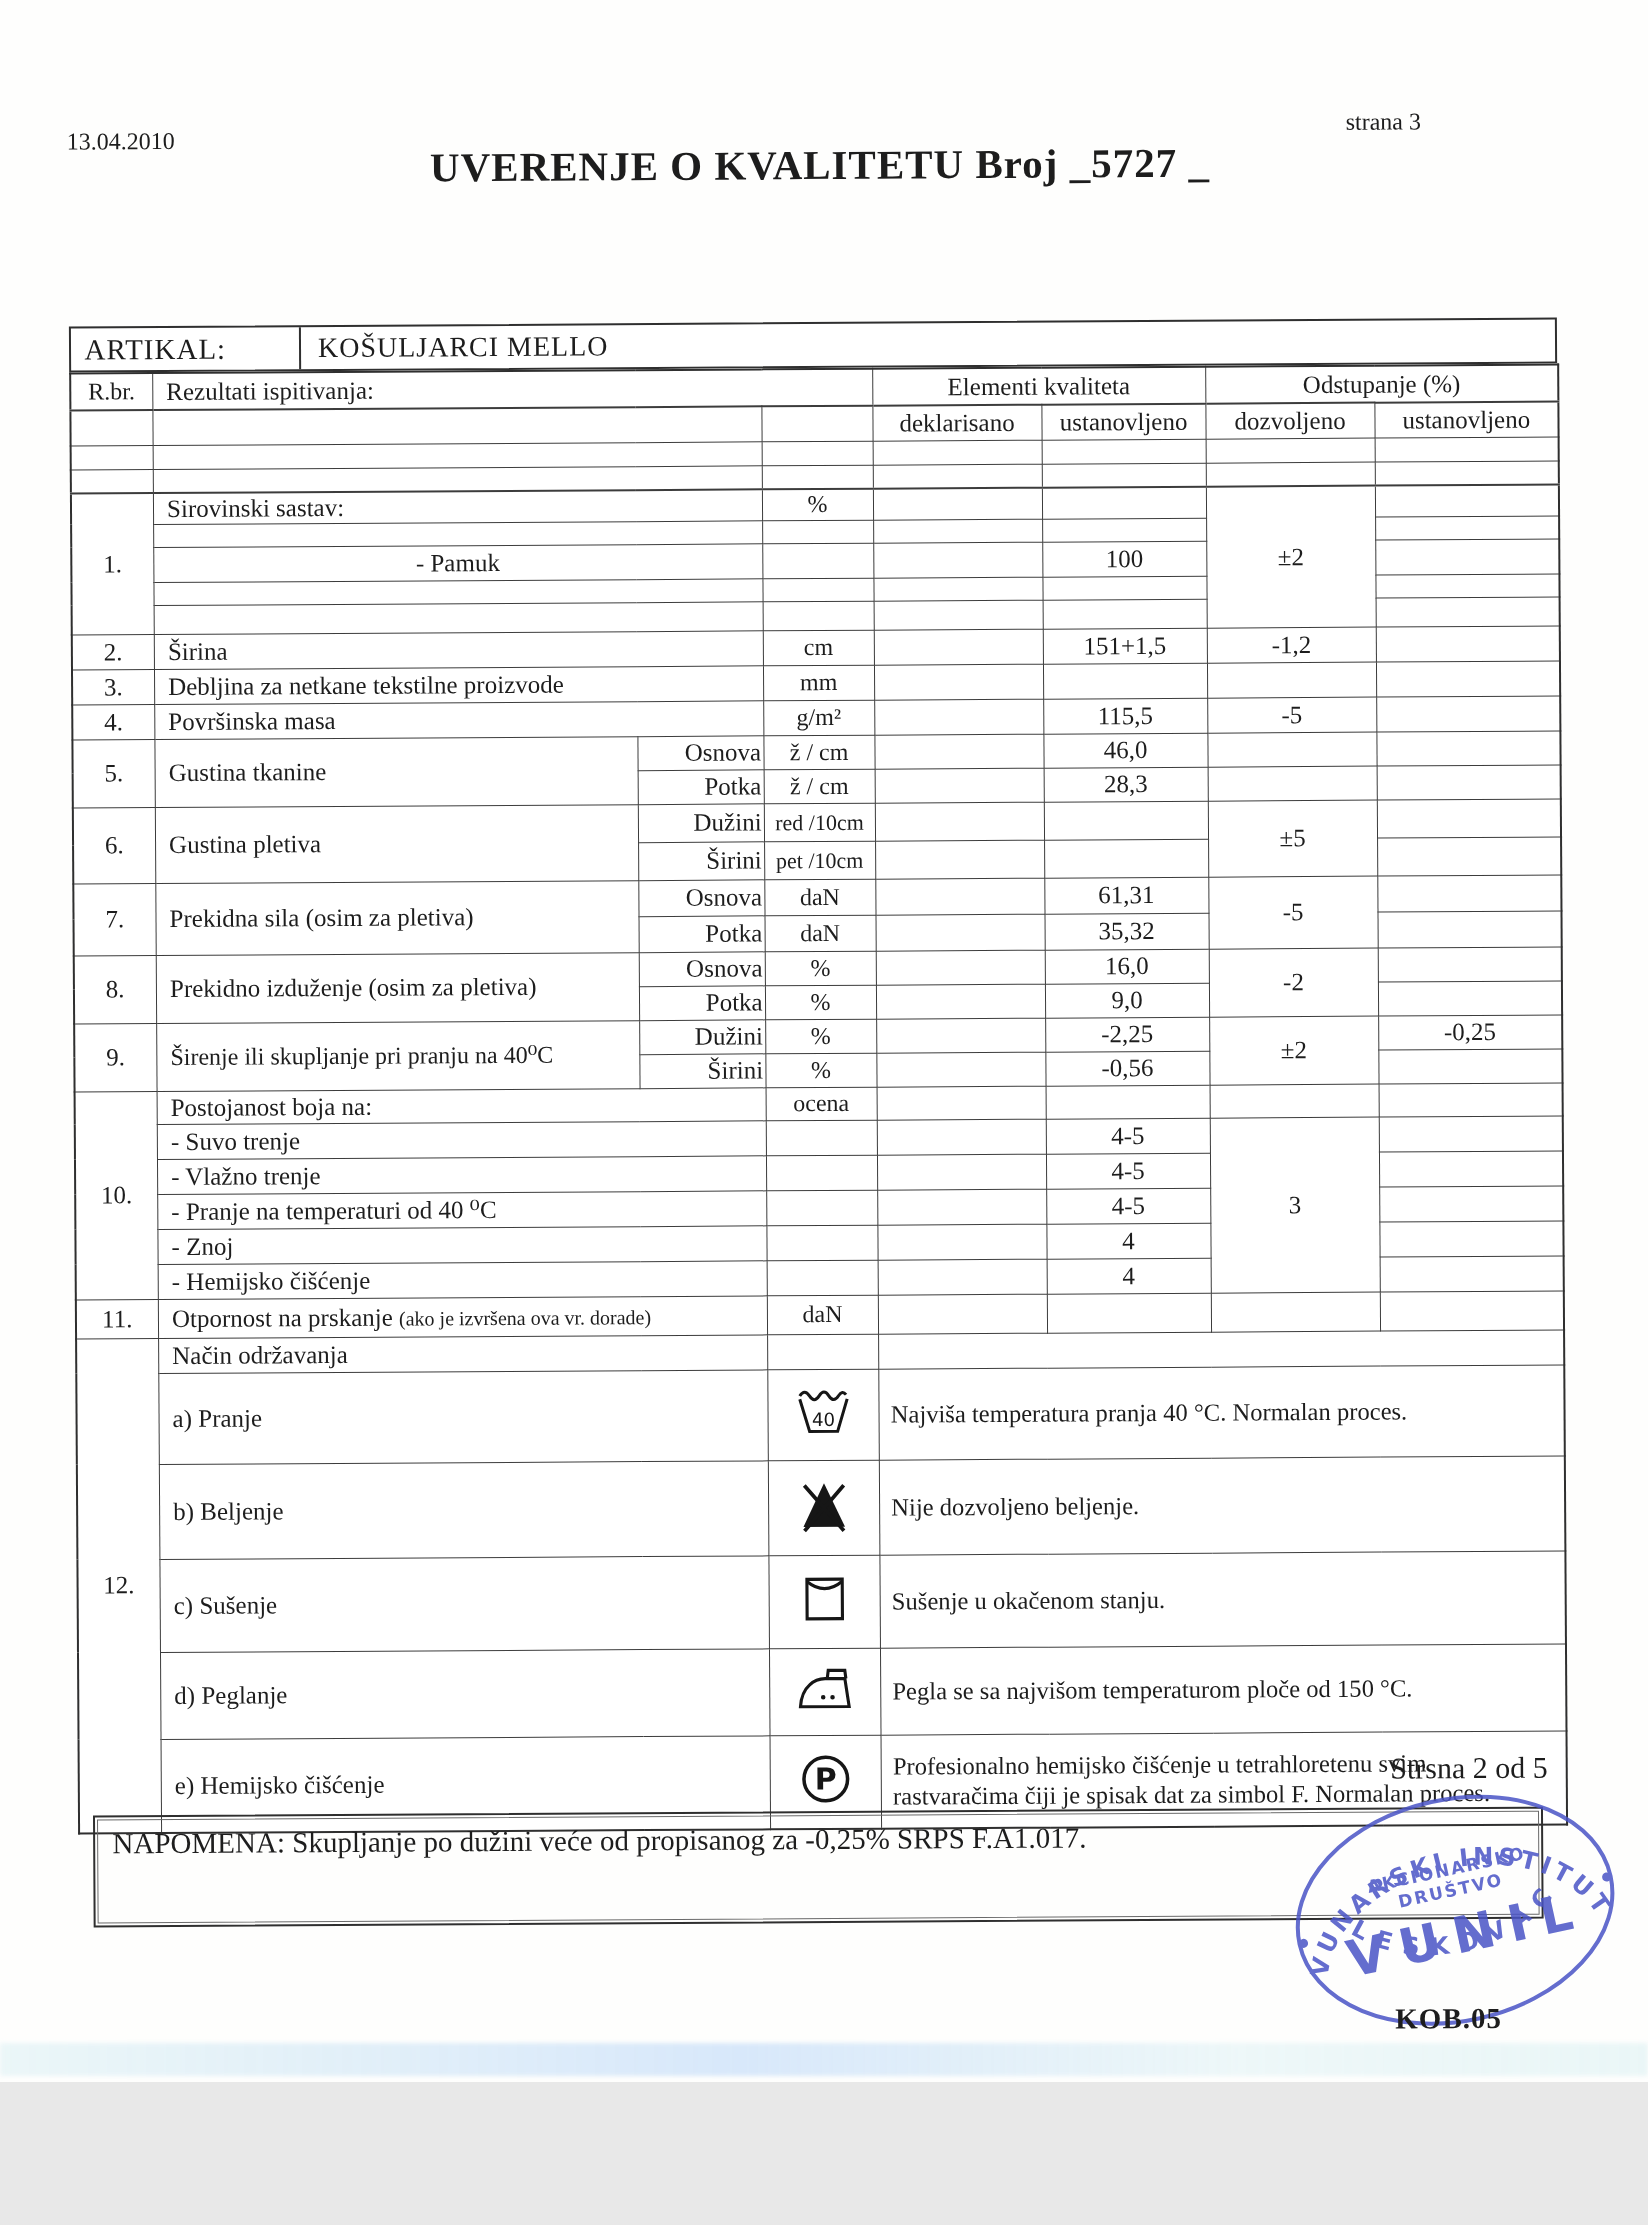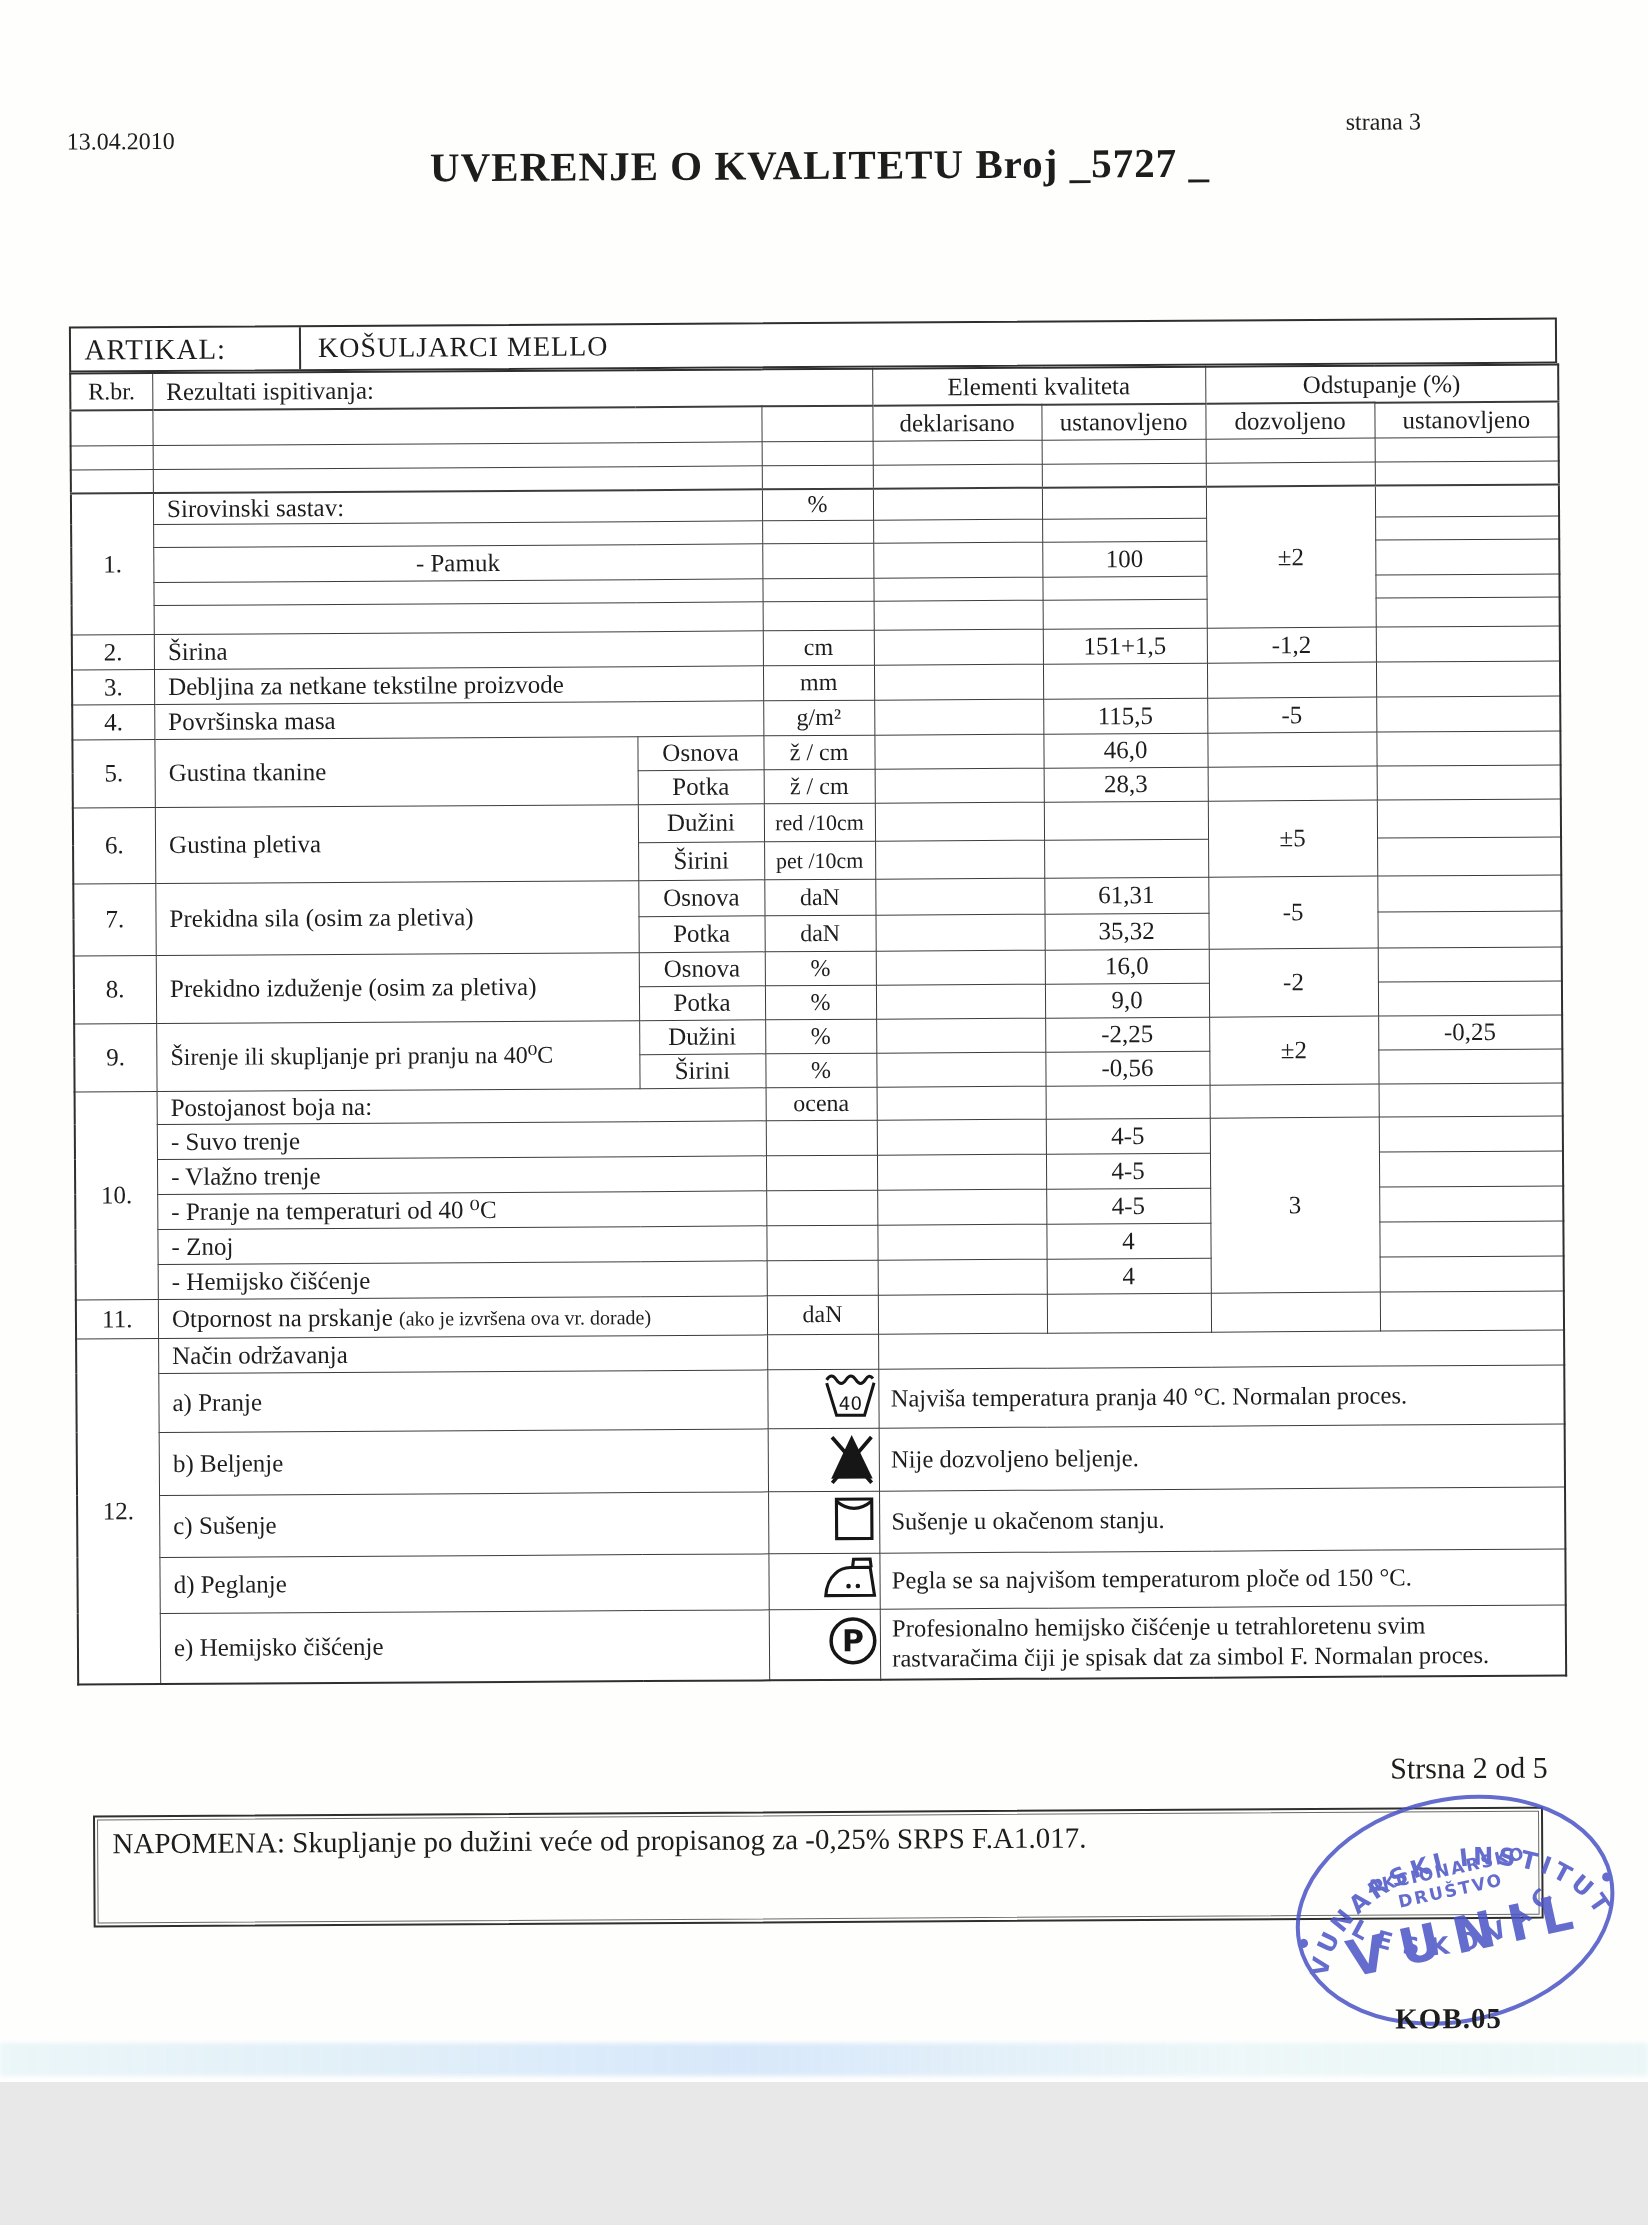--- a/index.html
+++ b/index.html
@@ -20,23 +20,23 @@
   table{border-collapse:collapse;table-layout:fixed;width:1488px;background:#fff;
         border:2.9px solid #2f2f2f;}
   td{border:1.9px solid #3c3c3c;font-size:25px;padding:0 5.8px;overflow:hidden;white-space:nowrap;}
   tr.tb > td{border-bottom-width:2.9px;}
   td.num{text-align:center;}
   td.lbl{text-align:left;padding-left:13.5px;}
   td.ctr{text-align:center;}
   td.u{text-align:center;font-size:24px;padding:0 1.9px;}
   td.u small{font-size:22px;margin-top:40px;}
   td.val{text-align:center;}
-  td.sub{text-align:center;font-size:25px;padding:0 1.9px;}
+  td.sub{text-align:right;font-size:25px;padding:0 1.9px;}
   td.desc{white-space:normal;font-size:24.6px;line-height:1.22;padding:3.9px 11.6px;}
-  td.sym{text-align:right;vertical-align:middle;padding:0;}
+  td.sym{text-align:center;vertical-align:middle;padding:16px;}
   .small-par{font-size:20px;}
   .h38{height:37px}.h36{height:35px}.h34{height:33px}.h25{height:24px}.h32{height:31px}
   .h24{height:23px}.h30{height:29px}.h35{height:34px}.h39{height:38px}.h37{height:36px}
   .h40{height:39px}.h58{height:56px}.h64{height:62px}.h74{height:71px}
 
   .footer-page{position:absolute;right:106px;top:1755px;font-size:30px;}
   .note-box{position:absolute;left:87px;top:1811px;width:1446px;height:108px;
             border:2.4px solid #2f2f2f;}
   .note-box .inner{position:absolute;inset:1.9px;border:1px solid #6a6a6a;}
   .note-text{position:absolute;left:17.4px;top:9.7px;font-size:29px;}

